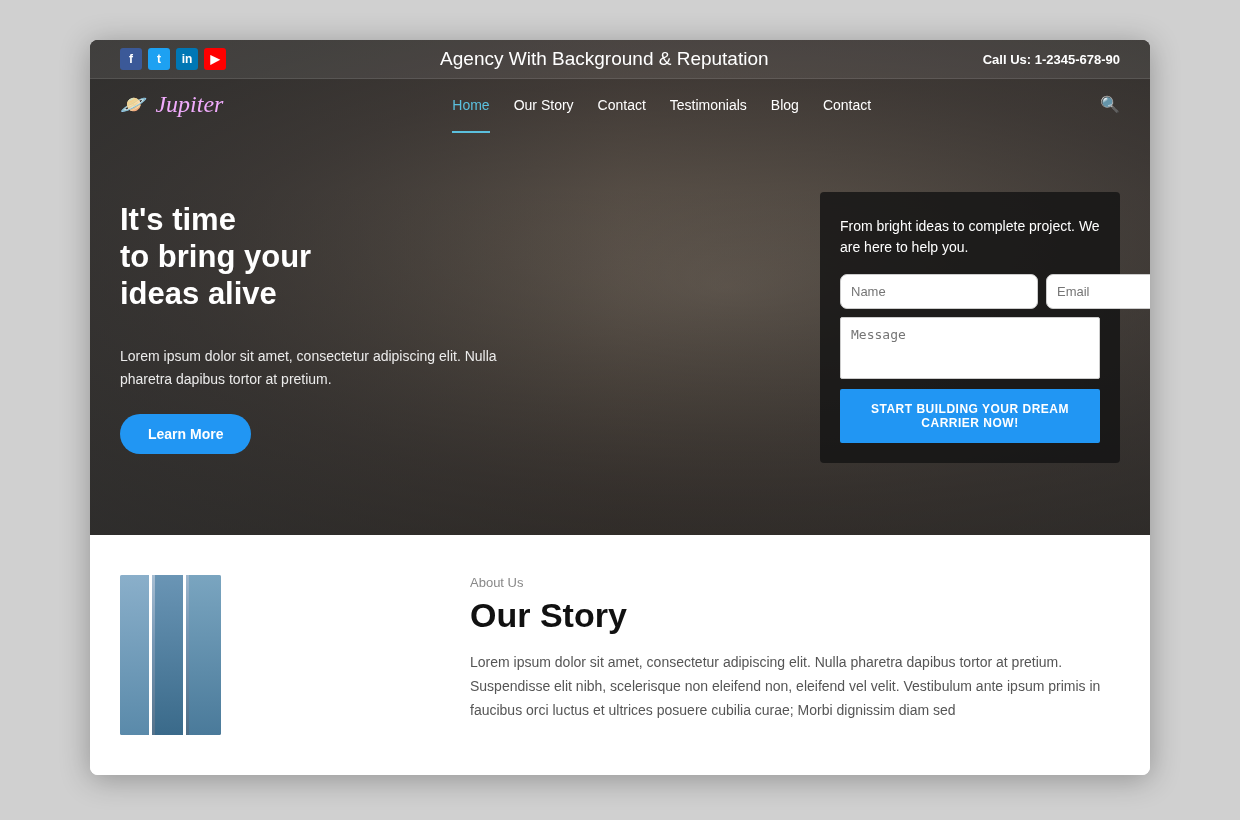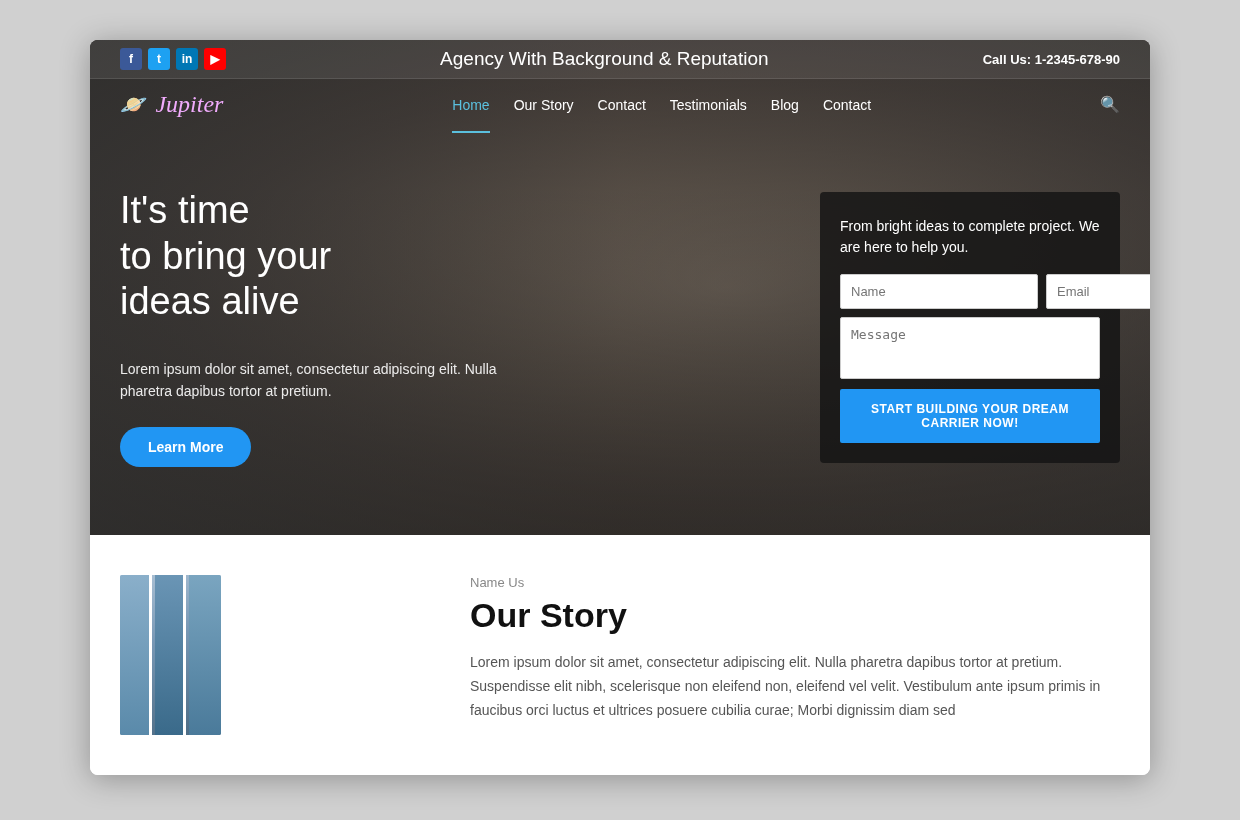--- a/index.html
+++ b/index.html
@@ -168,22 +168,22 @@
       padding: 20px 30px 30px;
       gap: 30px;
     }
 
     .hero-left {
       flex: 1;
       color: #fff;
     }
 
     .hero-heading {
-      font-size: 38px;
-      font-weight: normal;
+      font-size: 31px;
+      font-weight: bold;
       line-height: 1.2;
       margin-bottom: 33px;
     }
 
     .hero-subtext {
       font-size: 14px;
       line-height: 1.6;
       color: rgba(255,255,255,0.9);
       max-width: 380px;
       margin-bottom: 24px;
@@ -221,21 +221,21 @@
       gap: 8px;
       margin-bottom: 8px;
     }
 
     .form-input {
       flex: 1;
       padding: 9px 10px;
       border: 1px solid #ccc;
       background: #fff;
       font-size: 13px;
-      border-radius: 2px;
+      border-radius: 7px;
       color: #555;
       outline: none;
     }
 
     .form-textarea {
       width: 100%;
       padding: 9px 10px;
       border: 1px solid #ccc;
       background: #fff;
       font-size: 13px;
@@ -390,19 +390,19 @@
   <div class="about-section">
     <div class="about-images">
       <div class="about-photo-main">
         <div class="photo-strip"></div>
         <div class="photo-strip"></div>
         <div class="photo-strip"></div>
       </div>
     </div>
 
     <div class="about-text">
-      <p class="about-label">Name Us</p>
+      <p class="about-label">About Us</p>
       <h2 class="about-title">Our Story</h2>
       <p class="about-body">Lorem ipsum dolor sit amet, consectetur adipiscing elit. Nulla pharetra dapibus tortor at pretium. Suspendisse elit nibh, scelerisque non eleifend non, eleifend vel velit. Vestibulum ante ipsum primis in faucibus orci luctus et ultrices posuere cubilia curae; Morbi dignissim diam sed</p>
     </div>
   </div>
 
 </div>
 
 </body></html>

